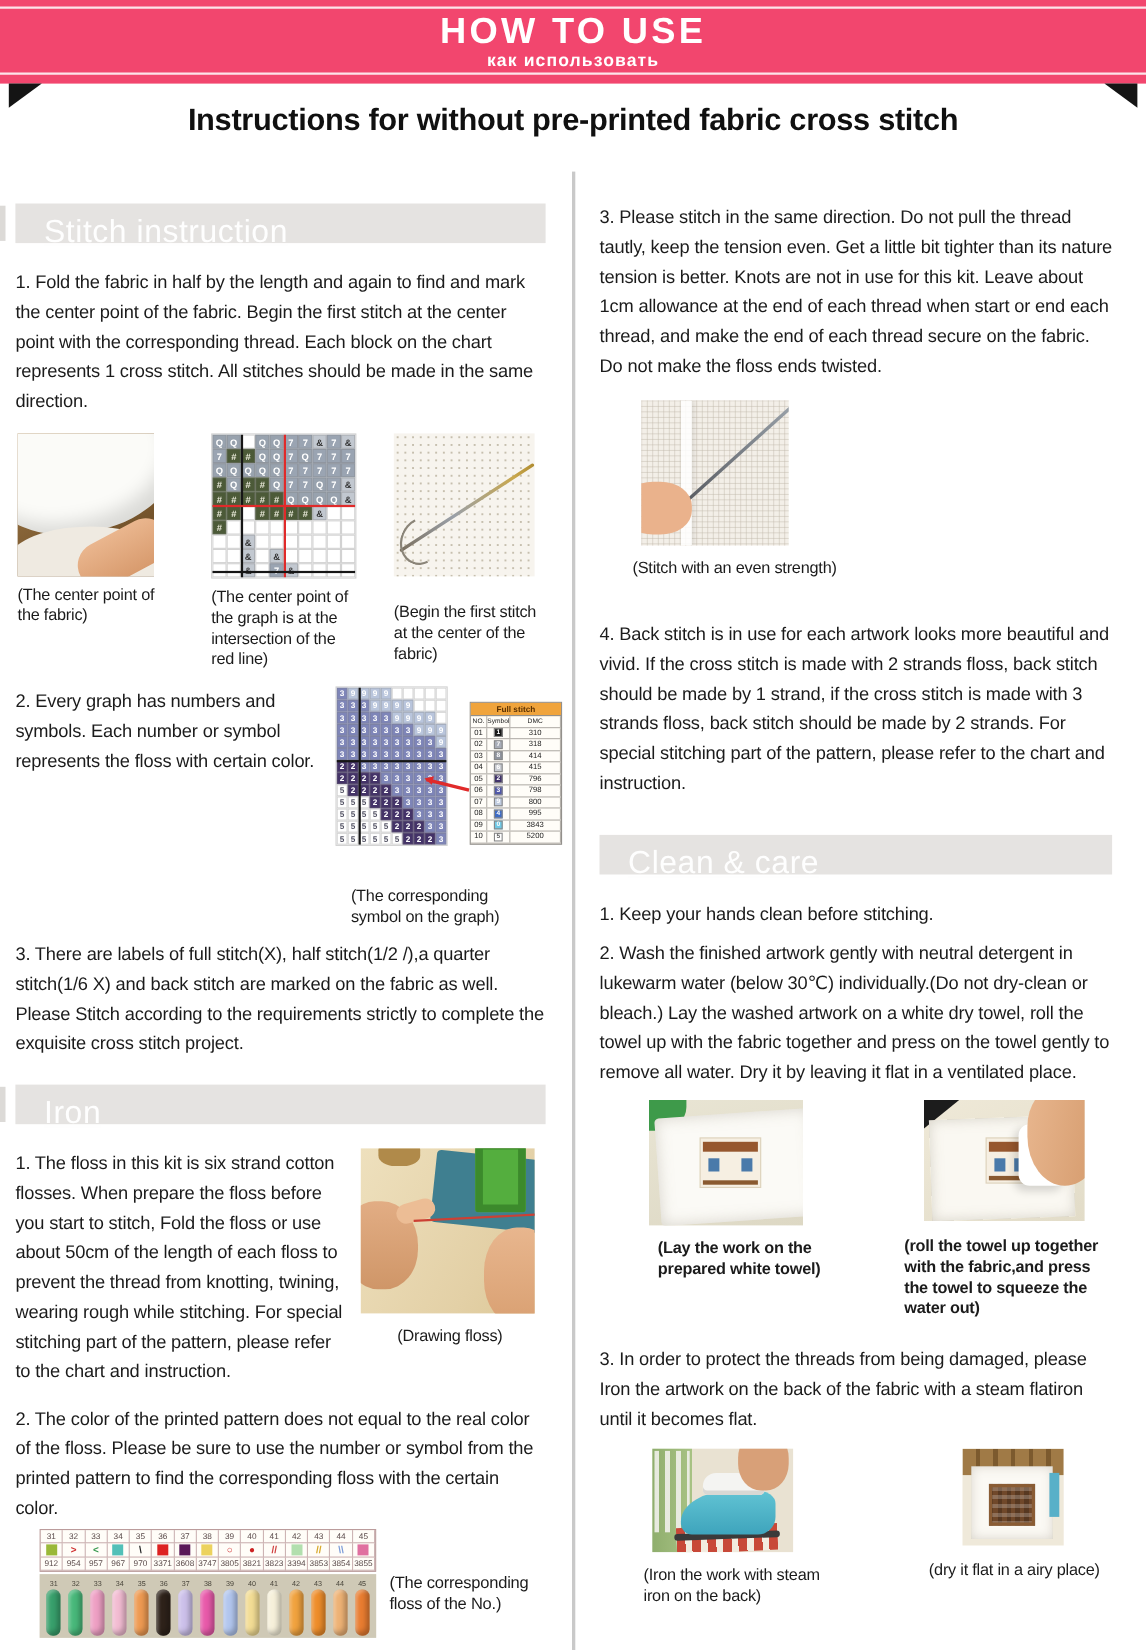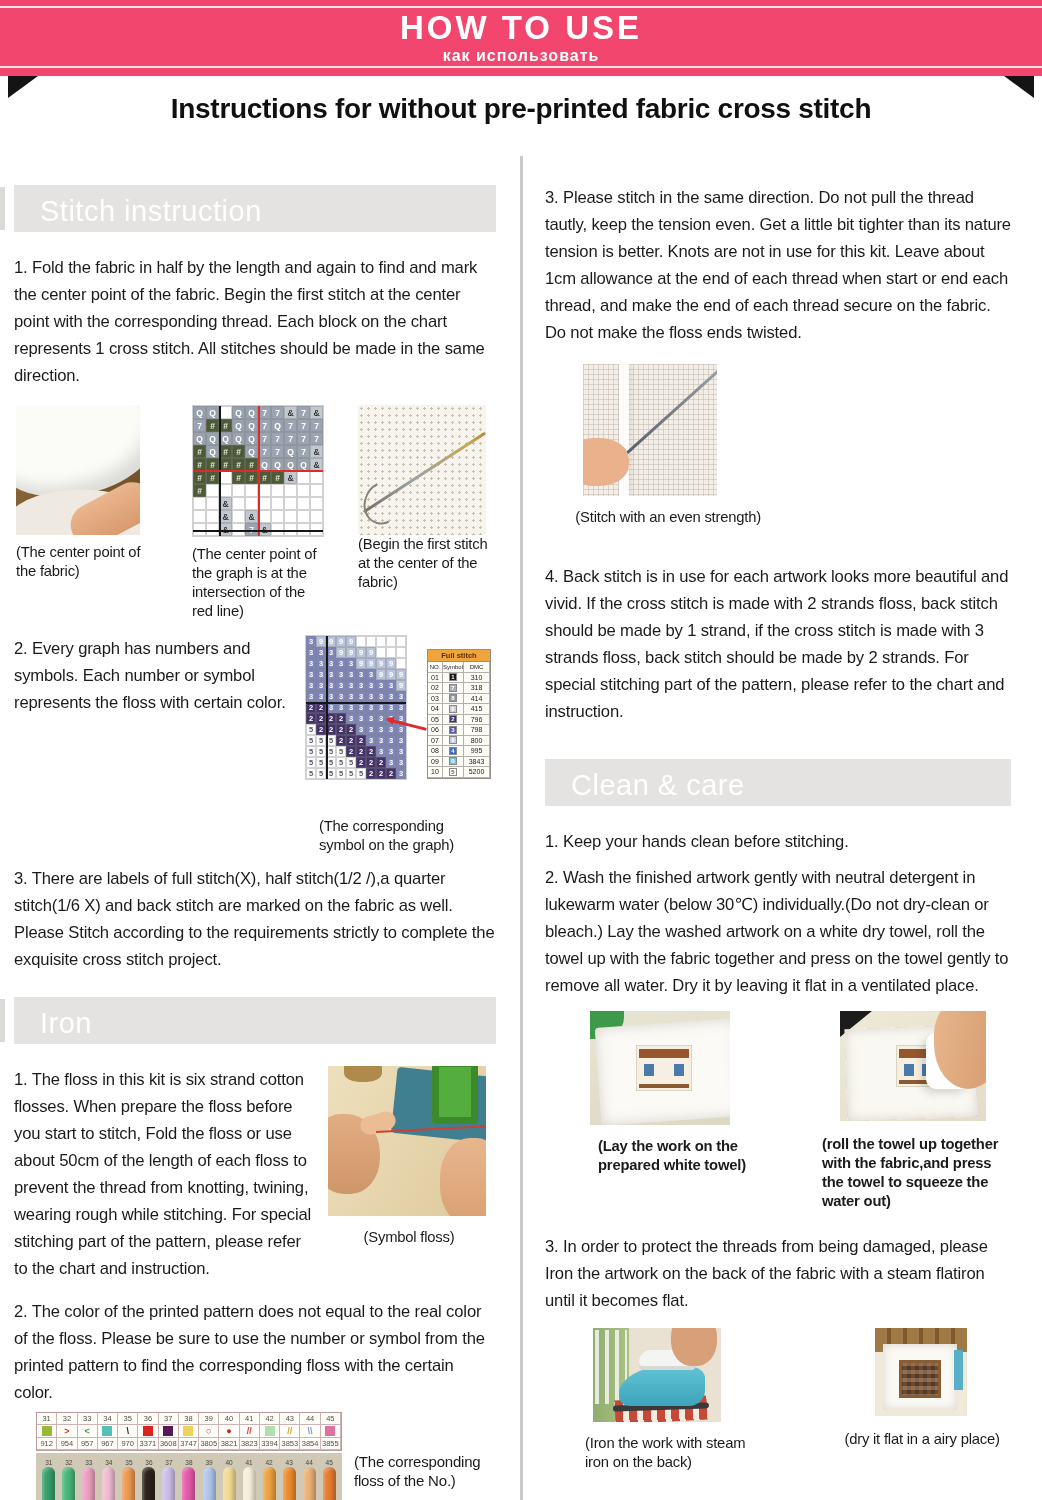--- a/index.html
+++ b/index.html
@@ -21,22 +21,22 @@
   .page-title { position:absolute; top:93px; left:0; width:100%; text-align:center;
                 font-size:28px; font-weight:700; color:#101010; letter-spacing:-.3px; }
 
   .divider { position:absolute; left:520px; top:156px; width:3px; height:1344px; background:#c9c9c9; }
 
   
   .col { position:absolute; top:150px; }
   .col-left  { left:14px;  width:482px; }
   .col-right { left:545px; width:466px; }
 
-  .sec-header { position:relative; height:47px; background:#e5e3e1; color:#fefefe;
-                font-size:29px; font-weight:400; line-height:52px; padding-left:26px; letter-spacing:.5px; }
+  .sec-header { position:relative; height:36px; background:#e5e3e1; color:#fefefe;
+                font-size:29px; font-weight:400; line-height:52px; padding-left:26px; letter-spacing:.5px;text-decoration:underline; }
   .sec-header.with-edge::before { content:""; position:absolute; left:-14px; top:2px; bottom:2px; width:5px; background:#dcdad7; }
 
   p.body { font-size:16.6px; line-height:27px; letter-spacing:-.15px; color:#1b1b1b; }
 
   figcaption, .cap { font-size:14.8px; line-height:19px; color:#1b1b1b; letter-spacing:-.2px; }
 
   .figrow { display:flex; align-items:flex-start; }
   figure { display:block; }
   .ph { position:relative; overflow:hidden; background:#eee; }
 
@@ -65,21 +65,21 @@
 
   .ph.aida { background-color:#f7f4ee; background-image:radial-gradient(#c6bfae 1.1px,transparent 1.3px); background-size:7px 7px; }
   .aida .needle { position:absolute; width:145px; height:3px; left:-6px; top:66px; transform:rotate(-33deg);
                   background:linear-gradient(90deg,#7a6f5e,#9aa0a8 40%,#c9a84e 85%,#b08c30); border-radius:2px; }
   .aida .thr { position:absolute; left:6px; top:76px; width:38px; height:44px; border:2px solid #8a8478;
                border-radius:50%; border-top-color:transparent; border-right-color:transparent; transform:rotate(22deg); }
 
   
   .fig-symbol { position:relative; width:205px; height:182px; }
   #fig-symbol-grid { position:absolute; left:14px; top:0; }
-  .fst { position:absolute; left:136px; top:14px; width:64px; background:#fffdf8; border:1px solid #93908c; font-size:7px; }
+  .fst { position:absolute; left:136px; top:14px; width:84px; background:#fffdf8; border:1px solid #93908c; font-size:7px; }
   .fst .t { background:#f0a43c; color:#5a3000; text-align:center; font-weight:700; font-size:7.5px; padding:1px 0; border-bottom:1px solid #93908c; }
   .fst .hr,.fst .r { display:grid; grid-template-columns:15px 21px 1fr; border-bottom:1px solid #b4b0aa; align-items:center; }
   .fst .hr div,.fst .r div { padding:.5px 0; text-align:center; border-right:1px solid #b4b0aa; min-height:9.5px;
                              display:flex; align-items:center; justify-content:center; }
   .fst .sym { width:8px; height:8px; display:inline-block; font-size:6px; font-weight:700;
               display:flex; align-items:center; justify-content:center; border:0.5px solid #888; }
   .arrow { position:absolute; left:96px; top:88px; width:40px; height:3px; background:#e02a2a; transform:rotate(14deg); }
   .arrow::after { content:""; position:absolute; left:-2px; top:-3px; border-right:8px solid #e02a2a;
                   border-top:4.5px solid transparent; border-bottom:4.5px solid transparent; }
 
@@ -299,21 +299,21 @@
           <i class="hl l-black" style="top:124px;"></i>
         </div>
         <figcaption style="margin-top:8px;">(The center point of the graph is at the intersection of the red line)</figcaption>
       </figure>
 
       <figure style="margin-left:30px; width:130px;">
         <div class="ph aida" style="width:128px;height:130px;">
           <i class="needle"></i>
           <i class="thr"></i>
         </div>
-        <figcaption style="margin-top:0;">(Begin the first stitch at the center of the fabric)</figcaption>
+        <figcaption style="margin-top:24px;">(Begin the first stitch at the center of the fabric)</figcaption>
       </figure>
     </div>
 
     <div class="figrow" style="margin-top:14px;">
       <p class="body" style="width:272px;">2. Every graph has numbers and symbols. Each number or symbol represents the floss with certain color.</p>
       <figure style="margin-left:5px;">
         <div class="fig-symbol">
           <div class="ph gridfig" id="fig-symbol-grid" style="width:102px;height:145px;">
             <div class="cells">
                 <span style="background: rgb(126, 133, 184); color: rgb(255, 255, 255);">3</span>
@@ -545,21 +545,21 @@
       <figure style="margin-left:14px;width:162px;">
         <div class="ph floss" style="width:158px;height:150px;">
           <i class="mat"></i>
           <i class="frame"></i>
           <i class="spool"></i>
           <i class="handL"></i>
           <i class="thumbL"></i>
           <i class="thread"></i>
           <i class="handR"></i>
         </div>
-        <figcaption style="margin-top:12px;text-align:center;">(Symbol floss)</figcaption>
+        <figcaption style="margin-top:12px;text-align:center;">(Drawing floss)</figcaption>
       </figure>
     </div>
 
     <p class="body" style="margin-top:16px;">2. The color of the printed pattern does not equal to the real color of the floss. Please be sure to use the number or symbol from the printed pattern to find the corresponding floss with the certain color.</p>
 
     <div class="figrow" style="margin-top:6px;">
       <figure style="margin-left:22px;">
         <div class="legend" id="floss-legend">
             <div class="lc">31</div>
             <div class="lc">32</div>
@@ -701,21 +701,21 @@
           </div>
       </figure>
       <figcaption class="cap" style="margin-left:12px;margin-top:40px;width:150px;font-size:15px;">(The corresponding floss of the No.)</figcaption>
     </div>
   </div>
 
   <div class="col col-right">
 
     <p class="body" style="margin-top:34px;">3. Please stitch in the same direction. Do not pull the thread tautly, keep the tension even. Get a little bit tighter than its nature tension is better. Knots are not in use for this kit. Leave about 1cm allowance at the end of each thread when start or end each thread, and make the end of each thread secure on the fabric. Do not make the floss ends twisted.</p>
 
-    <div class="figrow" style="margin-top:18px;text-align:right;">
+    <div class="figrow" style="margin-top:18px;">
       <figure style="margin-left:30px;width:186px;">
         <div class="ph even" style="width:134px;height:132px;margin-left:8px;">
           <i class="foldline"></i>
           <i class="needle"></i>
           <i class="finger"></i>
         </div>
         <figcaption style="margin-top:12px;">(Stitch with an even strength)</figcaption>
       </figure>
     </div>
 

